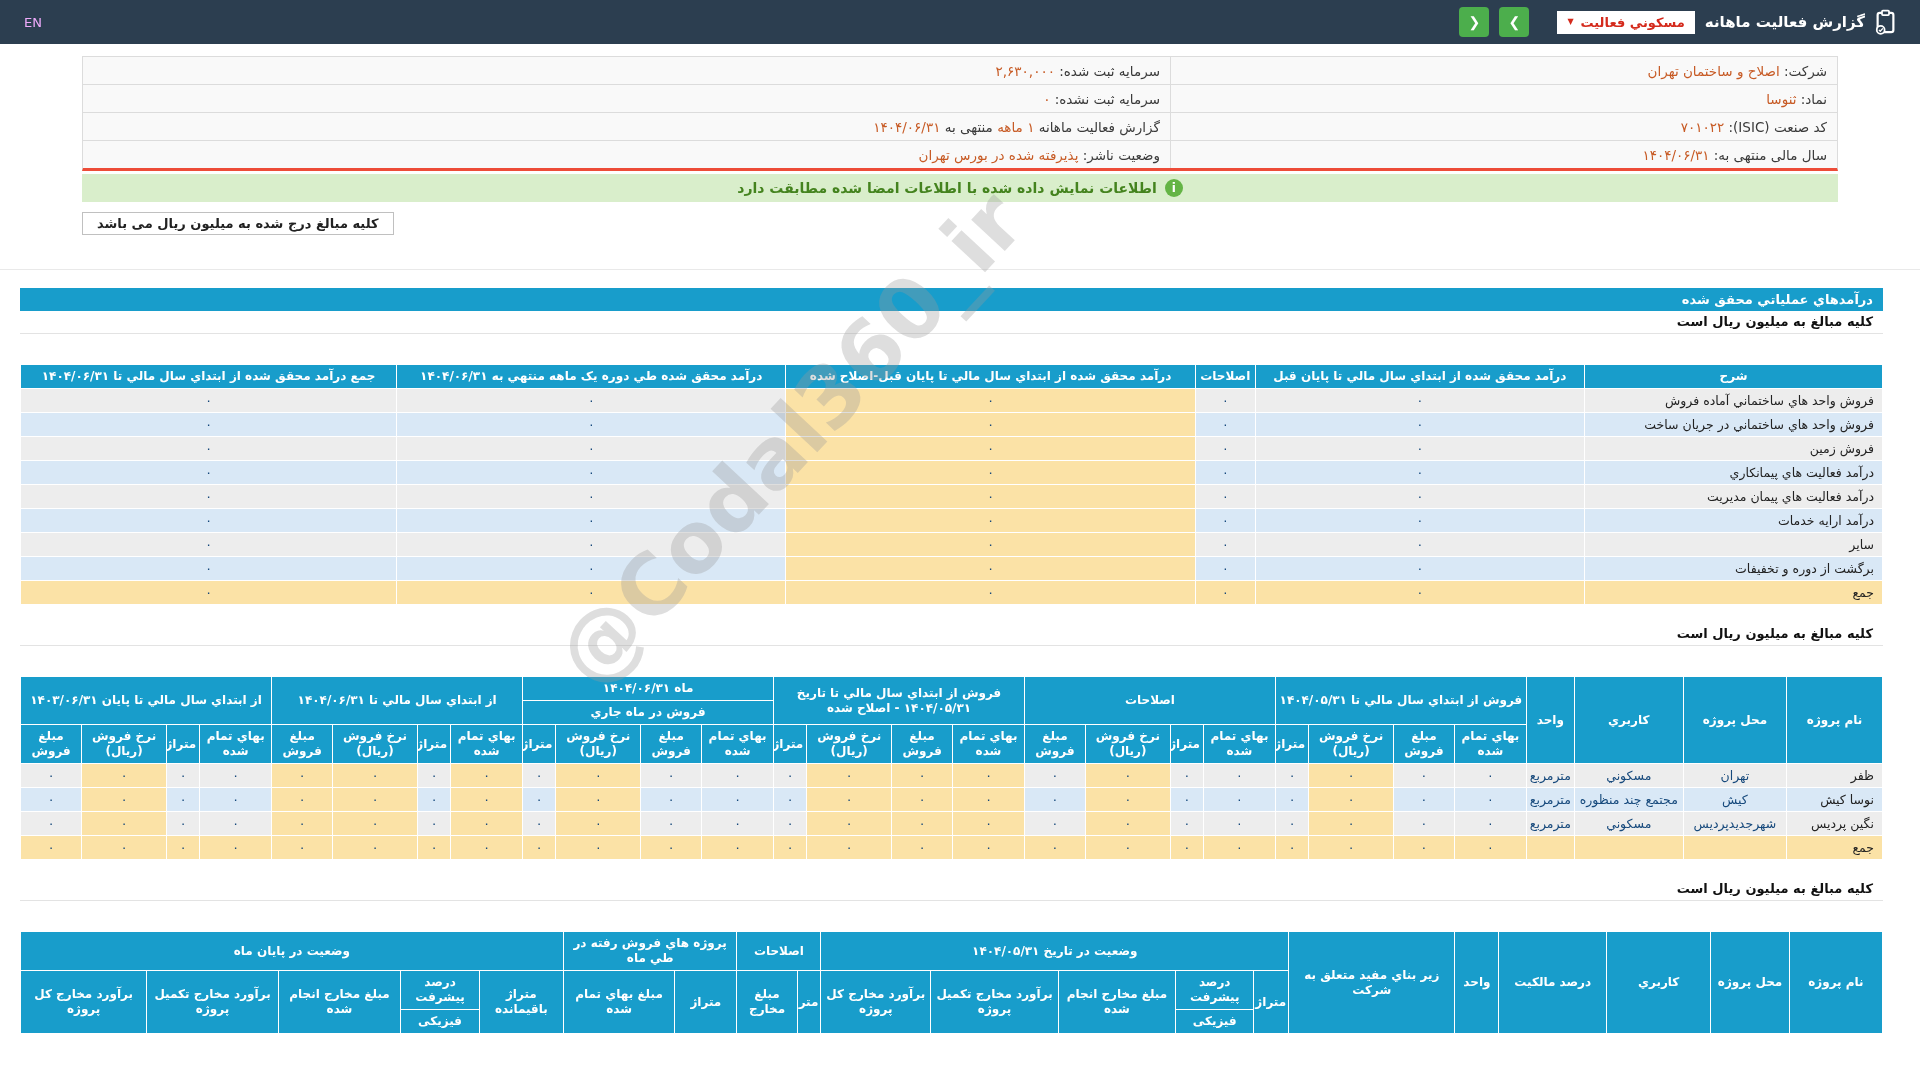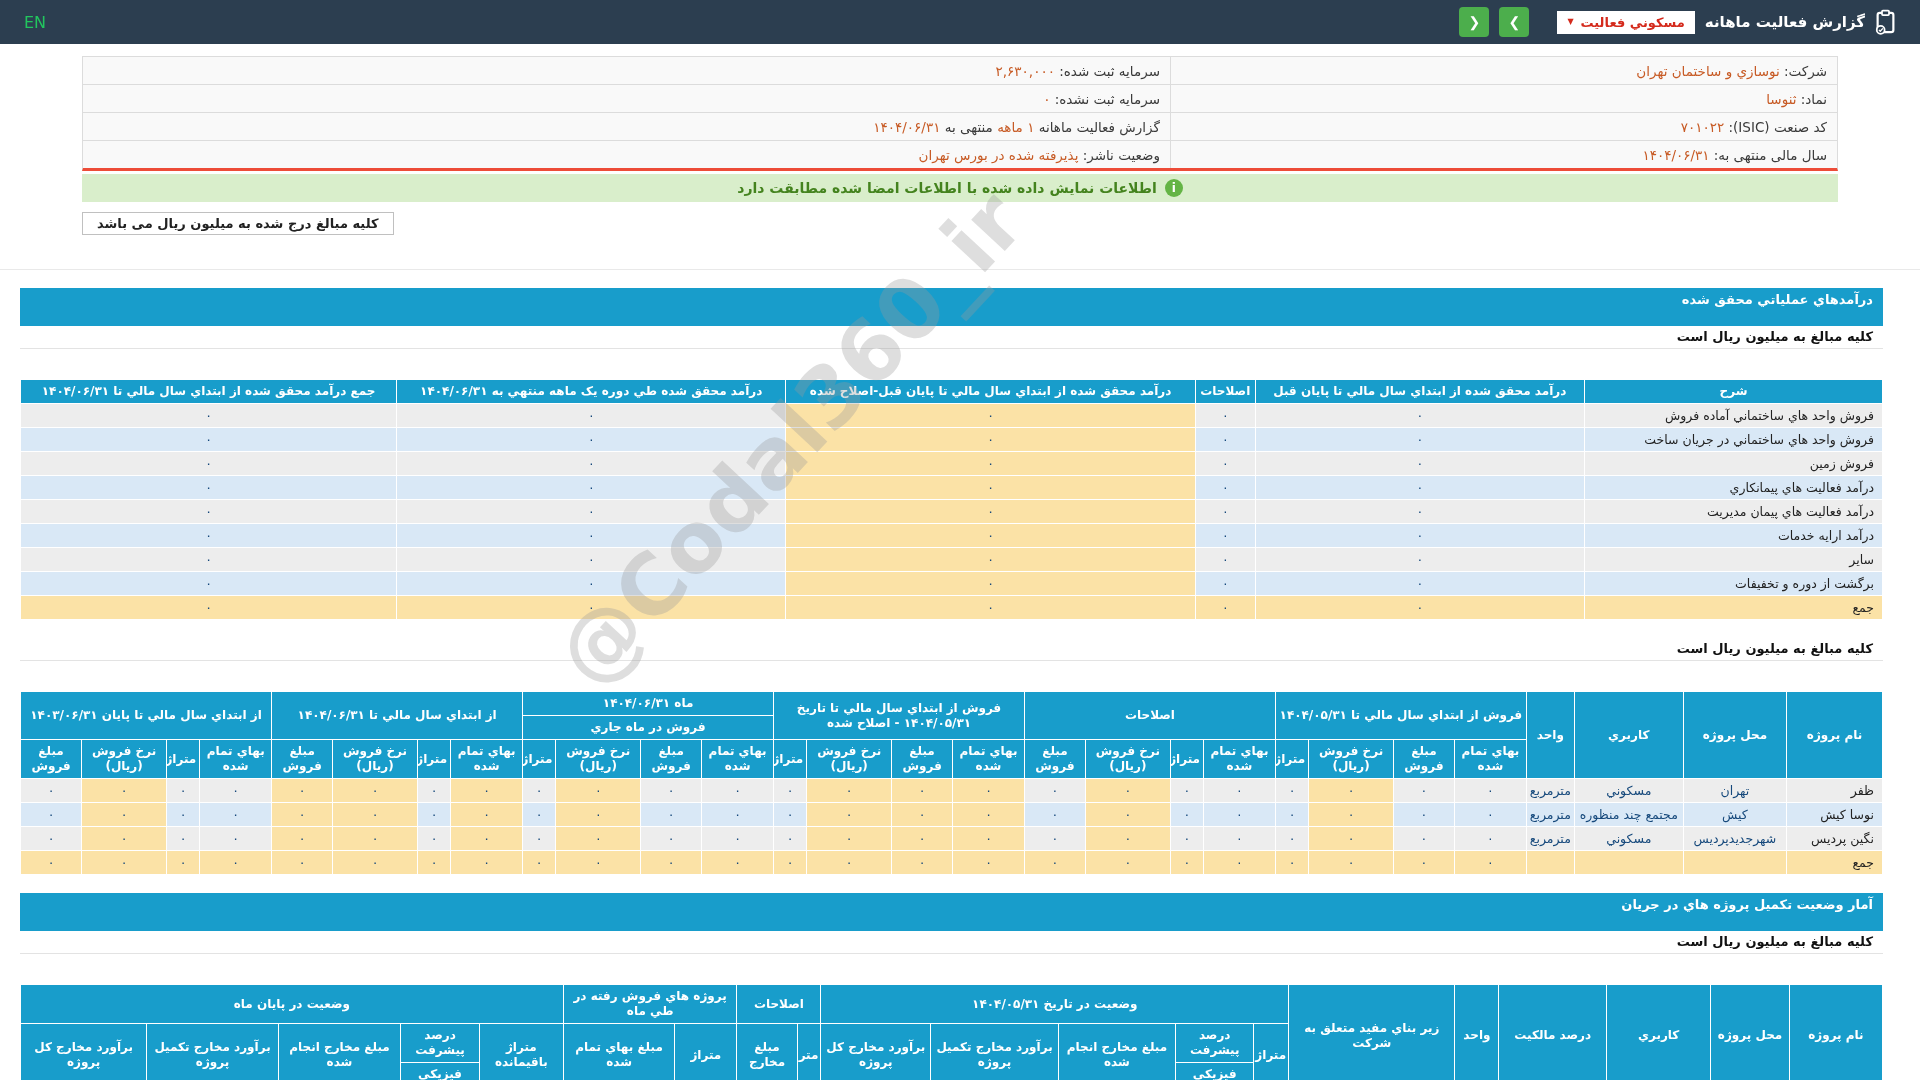--- a/index.html
+++ b/index.html
@@ -10,21 +10,21 @@
   .topbar{height:44px;background:#2c3e50;display:flex;align-items:center;justify-content:space-between;
           padding:0 24px;box-sizing:border-box;}
   .tb-cluster{display:flex;align-items:center;gap:10px;}
   .tb-title{color:#fff;font-size:15px;font-weight:bold;}
   .tb-dd{background:#fff;color:#d42a1c;font-weight:bold;font-size:13px;padding:4px 10px;
          display:flex;align-items:center;gap:7px;cursor:pointer;}
   .tb-dd .caret{font-size:8px;line-height:8px;}
   .navbtn{width:30px;height:30px;background:#4cae4c;border-radius:4px;color:#fff;display:flex;
           align-items:center;justify-content:center;font-size:14px;font-weight:bold;cursor:pointer;}
   .navbtn.first{margin-right:18px;}
-  .tb-lang{color:#22c55e;font-size:16px;cursor:pointer;}
+  .tb-lang{color:#f0abfc;font-size:13px;cursor:pointer;}
 
   
   .info-wrap{margin:12px 82px 0 82px;border:1px solid #dcdcdc;border-bottom:3px solid #ed4c38;background:#f9f9f9;}
   .info-table{width:100%;border-collapse:collapse;}
   .info-table td{border-top:1px solid #dcdcdc;height:27px;font-size:13.5px;color:#3a3a3a;
                  text-align:right;padding:0 10px;}
   .info-table tr:first-child td{border-top:none;}
   .info-table td.right{width:38%;border-left:1px solid #dcdcdc;}
   .info-table span.hl{color:#c75a24;}
 
@@ -36,21 +36,21 @@
 
   
   .note-row{margin:10px 82px 0;display:flex;justify-content:flex-end;}
   .note{border:1px solid #c0c0c0;padding:3px 14px;font-size:13px;font-weight:bold;color:#222;background:#fff;}
 
   .divider{border-top:1px solid #e9e9e9;margin-top:34px;}
 
   
   .main{margin:0 37px 0 20px;}
   .section{margin-top:18px;}
-  .bar{background:#189dcb;color:#fff;font-weight:bold;font-size:13px;height:38px;line-height:23px;
+  .bar{background:#189dcb;color:#fff;font-weight:bold;font-size:13px;height:23px;line-height:23px;
        padding-right:10px;}
   .unit{font-weight:bold;font-size:13px;color:#111;height:22px;line-height:22px;padding-right:10px;
         border-bottom:1px solid #e3e3e3;margin-bottom:30px;background:#fff;}
 
   
   table.data{width:100%;border-collapse:collapse;table-layout:fixed;}
   table.data th{background:#189dcb;color:#fff;font-weight:bold;font-size:12px;line-height:15px;
                 padding:4px 3px;border:1px solid #fff;text-align:center;vertical-align:middle;
                 overflow:hidden;}
   table.data td{font-size:12.5px;line-height:15px;color:#16497c;padding:4px 3px;border:1px solid #fff;
@@ -94,21 +94,21 @@
         <span>❮</span>
       </span>
     </div>
     <div class="tb-lang">EN</div>
   </div>
 
   <div class="info-wrap">
     <table class="info-table">
       <tbody>
           <tr>
-            <td class="right"><span>شرکت: </span><span class="hl">نوسازي و ساختمان تهران</span></td>
+            <td class="right"><span>شرکت: </span><span class="hl">اصلاح و ساختمان تهران</span></td>
             <td class="left"><span>سرمایه ثبت شده: </span><span class="hl">۲,۶۳۰,۰۰۰</span></td>
           </tr>
           <tr>
             <td class="right"><span>نماد: </span><span class="hl">ثنوسا</span></td>
             <td class="left"><span>سرمایه ثبت نشده: </span><span class="hl">۰</span></td>
           </tr>
           <tr>
             <td class="right"><span>کد صنعت (ISIC): </span><span class="hl">۷۰۱۰۲۲</span></td>
             <td class="left"><span>گزارش فعالیت ماهانه </span><span class="hl">۱ ماهه</span><span> منتهی به </span><span class="hl">۱۴۰۴/۰۶/۳۱</span></td>
           </tr>
@@ -427,21 +427,20 @@
               <td>۰</td>
               <td>۰</td>
               <td>۰</td>
               <td>۰</td>
             </tr>
           </tbody>
         </table>
     </div>
 
     <div class="section">
-      <div class="bar">آمار وضعیت تکمیل پروژه هاي در جریان</div>
       <div class="unit">کلیه مبالغ به میلیون ریال است</div>
       <table class="data">
           <colgroup>
             <col style="width: 5.1%;">
             <col style="width: 4.3%;">
             <col style="width: 5.7%;">
             <col style="width: 5.9%;">
             <col style="width: 2.4%;">
             <col style="width: 9.1%;">
             <col style="width: 1.9%;">

